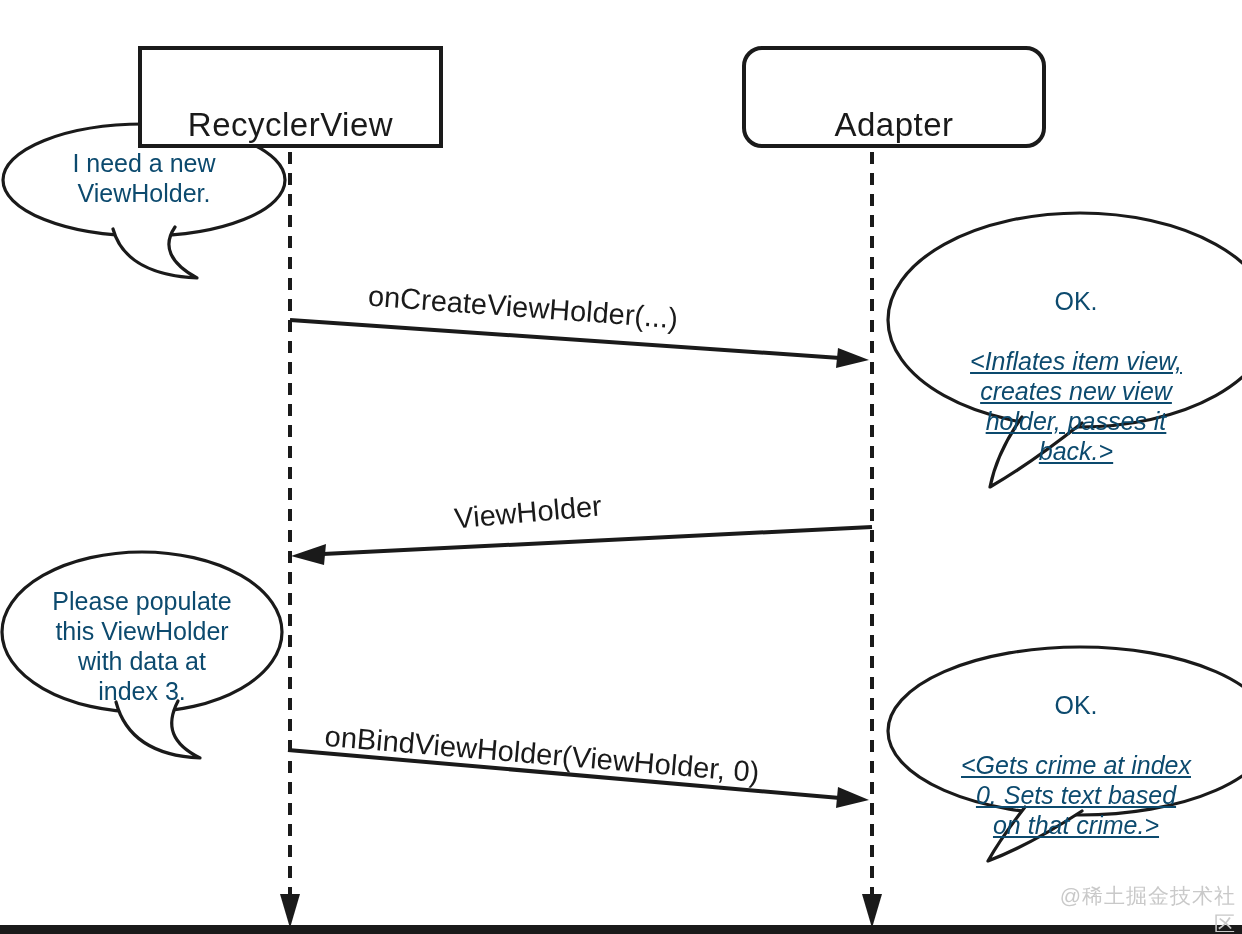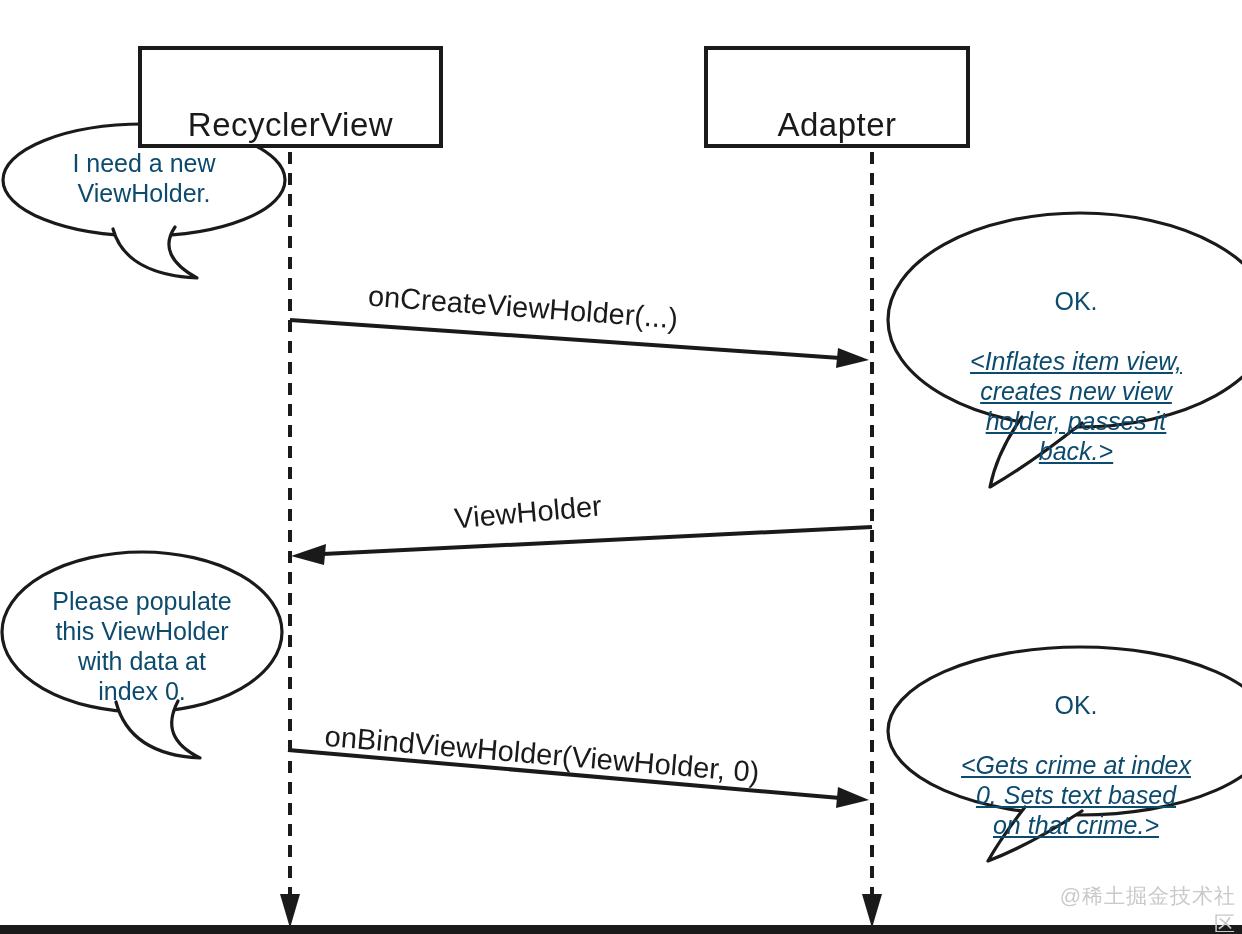--- a/index.html
+++ b/index.html
@@ -7,21 +7,21 @@
     position:relative;width:1242px;height:934px;background:#ffffff;
     font-family:"Liberation Sans", sans-serif;color:#1a1a1a;overflow:hidden;
   }
   .layer{position:absolute;left:0;top:0;width:1242px;height:934px;}
   .actor-box{
     position:absolute;top:2px;height:102px;border:4px solid #1a1a1a;background:#ffffff;
     display:flex;align-items:flex-end;justify-content:center;
     font-size:33px;letter-spacing:.5px;box-sizing:border-box;margin-top:44px;
   }
   .actor-recyclerview{left:138px;width:305px;}
-  .actor-adapter{left:704px;width:266px;}
+  .actor-adapter{left:742px;width:304px;border-radius:20px;}
   .bubble-text{
     position:absolute;text-align:center;white-space:pre-line;
     font-size:25px;line-height:30px;color:#0c4a6e;
   }
   .bubble-text .detail{font-style:italic;text-decoration:underline;}
   .msg-label{
     position:absolute;text-align:center;font-size:29px;color:#1a1a1a;white-space:nowrap;
   }
   .watermark{
     position:absolute;left:1044px;top:882px;width:192px;text-align:right;
@@ -86,21 +86,21 @@
     <div>OK.</div>
     <div class="detail">&lt;Inflates item view,
 creates new view
 holder, passes it
 back.&gt;</div>
   </div>
 
   <div class="bubble-text" style="left:22px;top:586px;width:240px;">Please populate
 this ViewHolder
 with data at
-index 0.</div>
+index 3.</div>
 
   <div class="bubble-text" style="left:925px;top:660px;width:302px;">
     <div>OK.</div>
     <div class="detail">&lt;Gets crime at index
 0. Sets text based
 on that crime.&gt;</div>
   </div>
 
   <div class="msg-label" style="left:328px;top:291px;width:390px;transform:rotate(4.2deg);">onCreateViewHolder(...)</div>
 

